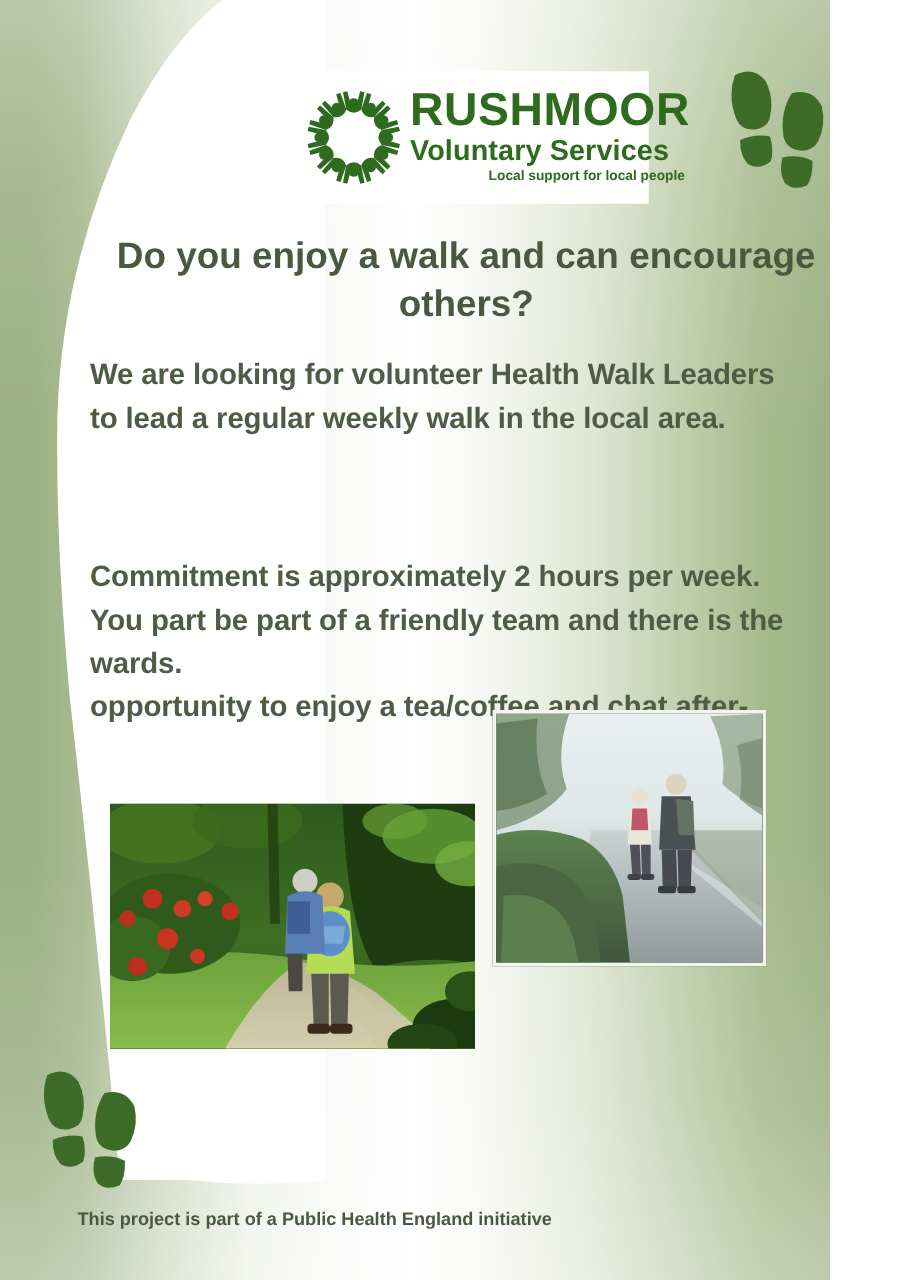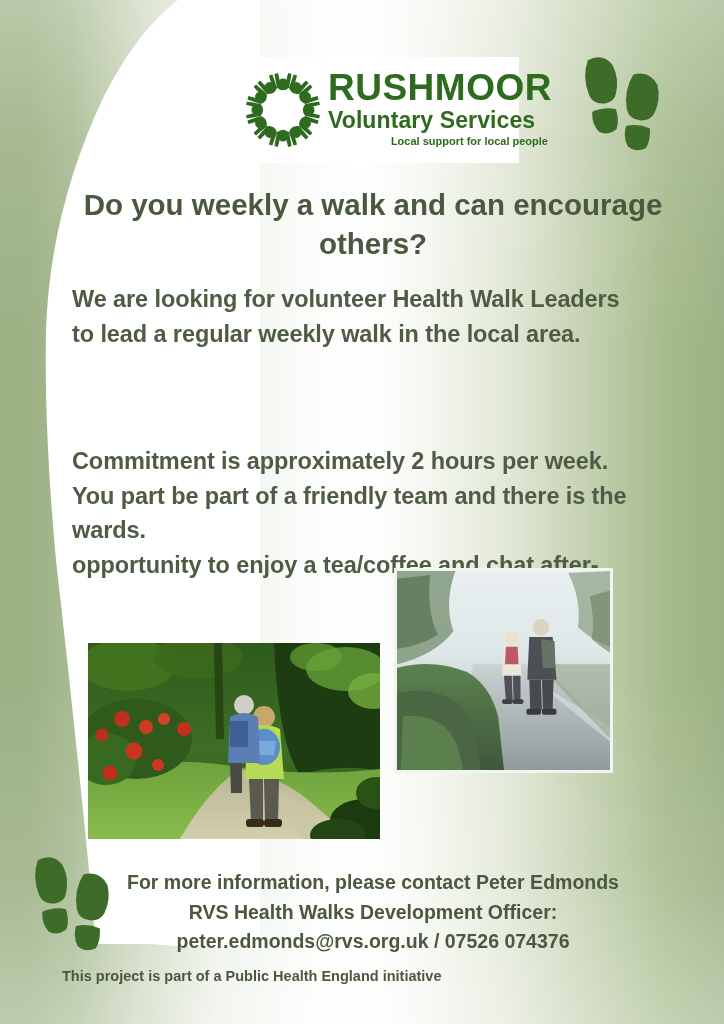--- a/index.html
+++ b/index.html
@@ -1,20 +1,20 @@
 <!DOCTYPE html>
 <html><head>
 <meta charset="utf-8">
 <style>
   html,body{margin:0;padding:0;background:#fff;}
   body{font-family:"Liberation Sans",sans-serif;}
 
   #poster{
     position:relative;
-    width:724px;height:1024px;
+    width:664px;height:1024px;
     overflow:hidden;
     
     background:linear-gradient(90deg,
       #9cb184 0%,
       #9cb184 4%,
       #a7ba91 10%,
       #cfd9c1 20%,
       #eef1e8 30%,
       #fbfcfa 42%,
       #ffffff 50%,
@@ -219,21 +219,21 @@
         <path d="M 14 10 Q 30 4 38 18 Q 43 32 38 46 Q 36 54 26 55 Q 14 55 11 45 Q 6 26 14 10 Z"></path>
         <path d="M 12 62 Q 24 58 36 62 Q 38 74 34 82 Q 24 88 16 82 Q 10 74 12 62 Z"></path>
       </g>
       <g transform="rotate(6 68 60)">
         <path d="M 52 28 Q 68 22 77 36 Q 82 50 77 64 Q 74 72 64 73 Q 52 73 49 63 Q 44 44 52 28 Z"></path>
         <path d="M 50 80 Q 62 76 74 80 Q 76 92 72 100 Q 62 106 54 100 Q 48 92 50 80 Z"></path>
       </g>
     </g>
   </svg>
 
-  <div id="headline">Do you weekly a walk and can encourage others?</div>
+  <div id="headline">Do you enjoy a walk and can encourage others?</div>
 
   <div id="para1" class="body-block">
     <span class="ln">We are looking for volunteer Health Walk Leaders</span>
     <span class="ln">to lead a regular weekly walk in the local area.</span>
     <span class="sp"></span>
   </div>
 
   <div id="para2" class="body-block">
     <span class="ln">Commitment is approximately 2 hours per week.</span>
     <span class="ln">You part be part of a friendly team and there is the</span>
@@ -364,21 +364,16 @@
         <path d="M 142 78 L 160 78 L 160 104 L 142 104 Z" fill="#3f5f96"></path>
         <path d="M 142 120 L 154 120 L 154 150 L 143 150 Z" fill="#4a4a42"></path>
       </g>
 
       <ellipse cx="276" cy="178" rx="34" ry="22" fill="#1c3a10"></ellipse>
       <ellipse cx="250" cy="192" rx="28" ry="16" fill="#234714"></ellipse>
       <ellipse cx="288" cy="150" rx="20" ry="16" fill="#2a5216"></ellipse>
     </svg>
   </div>
 
-  <div id="contact">
-    <div class="c1">For more information, please contact Peter Edmonds</div>
-    <div class="c2">RVS Health Walks Development Officer:</div>
-    <div class="c3">peter.edmonds@rvs.org.uk / 07526 074376</div>
-  </div>
 
   <div id="footer">This project is part of a Public Health England initiative</div>
 
 </div>
 
 </body></html>

